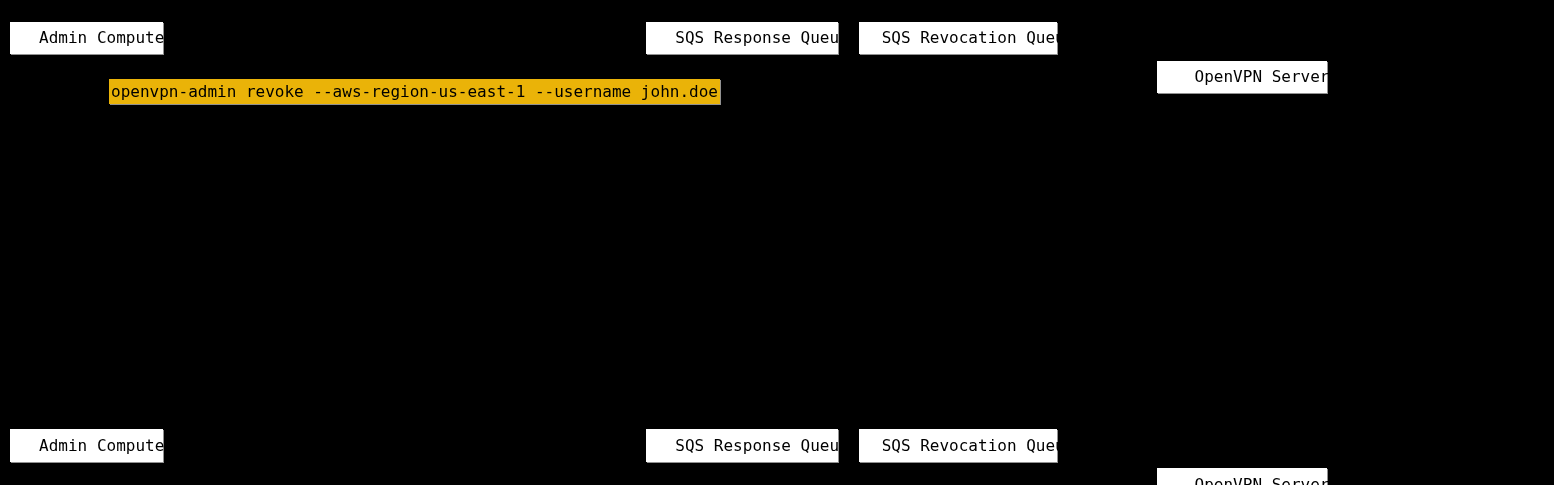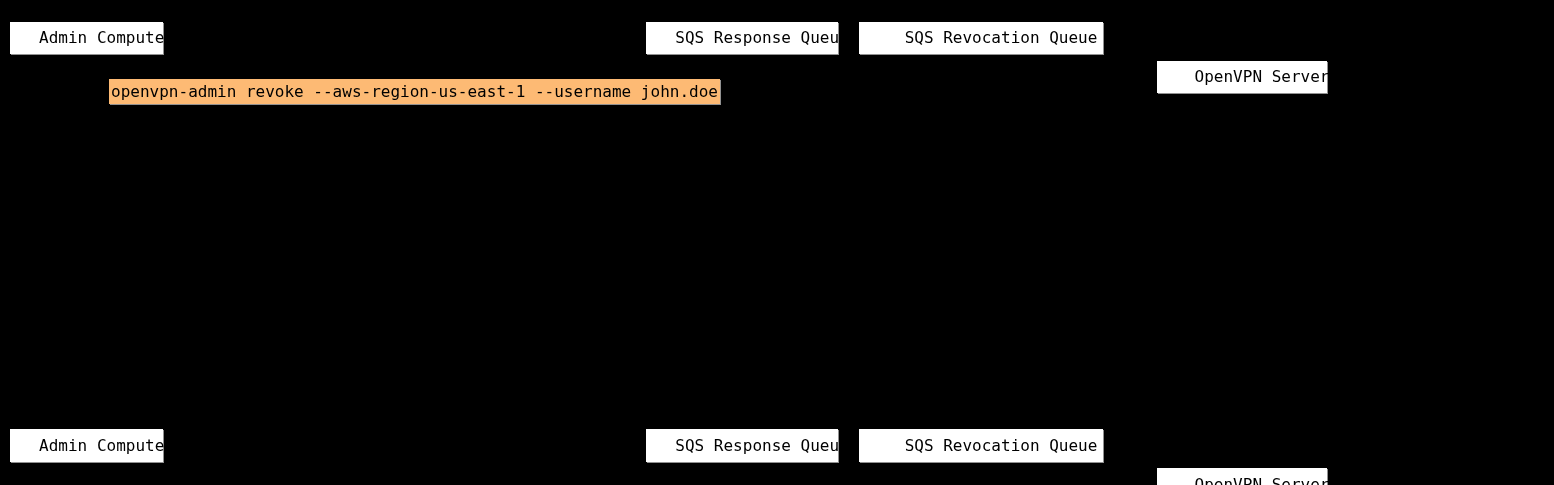--- a/index.html
+++ b/index.html
@@ -27,31 +27,31 @@
     justify-content: center;
     white-space: nowrap;
     box-shadow: 1px 1px 0 rgba(170,170,170,0.85);
     padding-left: 40px;
   }
   .row-top .pbox { top: 22px; height: 32px; }
   .row-bottom .pbox { top: 429px; height: 33px; }
 
   .p-admin      { left: 10px;   width: 153px; }
   .p-response   { left: 646px;  width: 192px; text-align: center; }
-  .p-revocation { left: 859px;  width: 244px; }
+  .p-revocation { left: 859px;  width: 198px; }
   .p-openvpn    { left: 1157px; width: 170px; margin-top: 39px; }
 
   .message-label {
     position: absolute;
     box-sizing: border-box;
     left: 109px;
     top: 79px;
     width: 611px;
     height: 25px;
-    background: #fdba74;
+    background: #eab308;
     color: #000000;
     font-size: 16px;
     display: flex;
     align-items: center;
     justify-content: center;
     white-space: nowrap;
     box-shadow: 1px 1px 0 rgba(170,170,170,0.85);
   }
 </style>
 </head>

